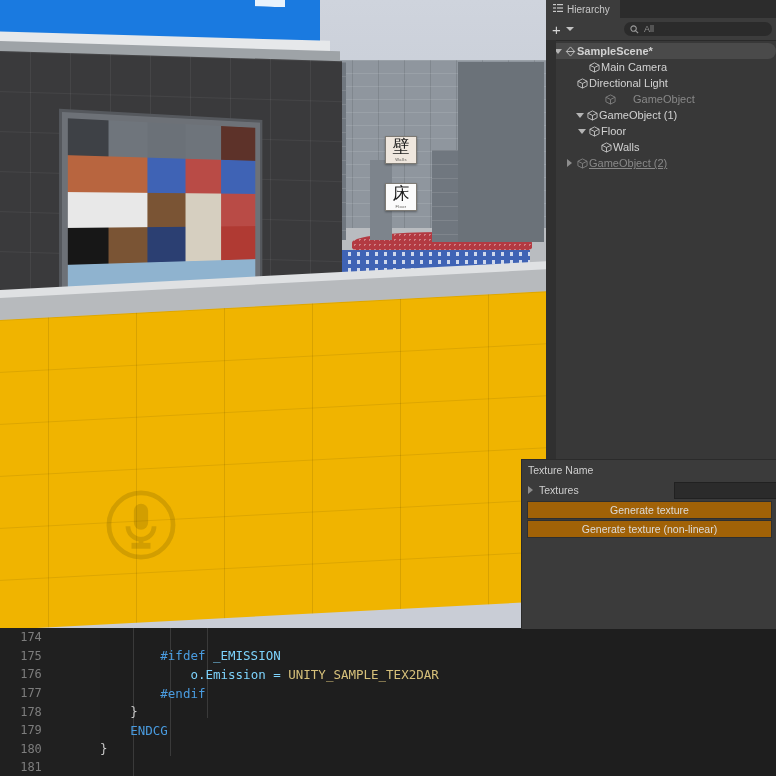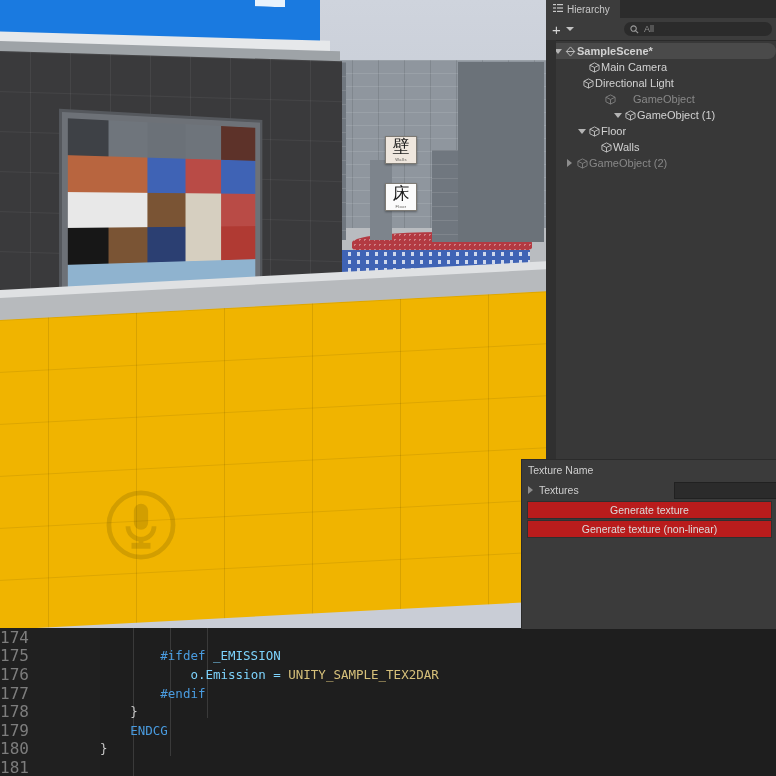--- a/index.html
+++ b/index.html
@@ -98,29 +98,29 @@
 
   
   .tag-win{position:absolute;left:521px;top:459px;width:255px;height:169px;background:#3b3b3b;
            border-left:1px solid #2b2b2b;border-top:1px solid #2b2b2b;}
   .tag-title{height:20px;width:155px;background:#4a4a4a;color:#d4d4d4;font-size:10.5px;
              display:flex;align-items:center;padding-left:6px;box-sizing:border-box;}
   .tag-row{height:20px;display:flex;align-items:center;padding-left:6px;box-sizing:border-box;}
   .tag-label{color:#cfcfcf;font-size:10.5px;}
   .tag-input{position:absolute;left:152px;top:22px;width:110px;height:15px;background:#2b2b2b;border:1px solid #212121;}
   .tag-foldout{display:flex;align-items:center;gap:6px;padding-left:6px;height:20px;}
-  .tag-btn{margin:1px 5px 0 5px;height:16px;background:#b91c1c;border:1px solid #2f2f2f;color:#dcdcdc;
+  .tag-btn{margin:1px 5px 0 5px;height:16px;background:#a16207;border:1px solid #2f2f2f;color:#dcdcdc;
            font-size:10.5px;display:flex;align-items:center;justify-content:center;text-align:center;}
 
   
   .code{position:absolute;left:0;top:628px;width:521px;height:148px;background:#1e1e1e;overflow:hidden;}
   .code-gutterbg{position:absolute;left:0;top:0;width:100px;height:148px;background:#202020;}
   .code-lines{position:absolute;left:0;top:0;right:0;bottom:0;font-family:"DejaVu Sans Mono",monospace;font-size:12.5px;}
   .cl{height:18.6px;display:flex;align-items:center;white-space:pre;}
-  .ln{width:62px;text-align:left;color:#7d7d7d;font-size:16px;padding-right:8px;flex:none;}
+  .ln{width:62px;text-align:center;color:#7d7d7d;font-size:12px;padding-right:8px;flex:none;}
   .ind{color:#3c3c3c;}
   .kw{color:#4a9ce0;}
   .id{color:#7dd3fc;}
   .fn{color:#d6c07a;}
   .op{color:#c9c9c9;}
   .guide{position:absolute;width:1px;background:#3a3a3a;}
 </style>
 </head>
 <body>
 
@@ -247,41 +247,41 @@
         <div class="h-row" style="padding-left: 30px;">
           <span class="tw"></span>
           <span class="ico">
             <svg width="11" height="11" viewBox="0 0 12 12">
               <path d="M6 1 L11 3.5 L11 8.5 L6 11 L1 8.5 L1 3.5 Z" fill="none" stroke="#c4c4c4" stroke-width="1"></path>
               <path d="M1 3.5 L6 6 L11 3.5 M6 6 L6 11" fill="none" stroke="#c4c4c4" stroke-width="1"></path>
             </svg>
           </span>
           <span>Main Camera</span>
         </div>
-        <div class="h-row" style="padding-left: 24px;">
+        <div class="h-row" style="padding-left: 18px;">
           <span class="tw"></span>
           <span class="ico">
             <svg width="11" height="11" viewBox="0 0 12 12">
               <path d="M6 1 L11 3.5 L11 8.5 L6 11 L1 8.5 L1 3.5 Z" fill="none" stroke="#c4c4c4" stroke-width="1"></path>
               <path d="M1 3.5 L6 6 L11 3.5 M6 6 L6 11" fill="none" stroke="#c4c4c4" stroke-width="1"></path>
             </svg>
           </span>
           <span>Directional Light</span>
         </div>
         <div class="h-row dim" style="padding-left: 30px; gap: 16px;">
           <span class="tw"></span>
           <span class="ico">
             <svg width="11" height="11" viewBox="0 0 12 12">
               <path d="M6 1 L11 3.5 L11 8.5 L6 11 L1 8.5 L1 3.5 Z" fill="none" stroke="#c4c4c4" stroke-width="1"></path>
               <path d="M1 3.5 L6 6 L11 3.5 M6 6 L6 11" fill="none" stroke="#c4c4c4" stroke-width="1"></path>
             </svg>
           </span>
           <span>GameObject</span>
         </div>
-        <div class="h-row" style="padding-left: 18px; margin-left: 48px;">
+        <div class="h-row" style="padding-left: 28px;">
           <span class="tw">
             <span class="tri-d"></span>
           </span>
           <span class="ico">
             <svg width="11" height="11" viewBox="0 0 12 12">
               <path d="M6 1 L11 3.5 L11 8.5 L6 11 L1 8.5 L1 3.5 Z" fill="none" stroke="#c4c4c4" stroke-width="1"></path>
               <path d="M1 3.5 L6 6 L11 3.5 M6 6 L6 11" fill="none" stroke="#c4c4c4" stroke-width="1"></path>
             </svg>
           </span>
           <span>GameObject (1)</span>
@@ -301,21 +301,21 @@
         <div class="h-row" style="padding-left: 42px;">
           <span class="tw"></span>
           <span class="ico">
             <svg width="11" height="11" viewBox="0 0 12 12">
               <path d="M6 1 L11 3.5 L11 8.5 L6 11 L1 8.5 L1 3.5 Z" fill="none" stroke="#c4c4c4" stroke-width="1"></path>
               <path d="M1 3.5 L6 6 L11 3.5 M6 6 L6 11" fill="none" stroke="#c4c4c4" stroke-width="1"></path>
             </svg>
           </span>
           <span>Walls</span>
         </div>
-        <div class="h-row dim" style="padding-left: 18px;">
+        <div class="h-row dim" style="padding-left: 18px; text-decoration: underline;">
           <span class="tw">
             <span class="tri-r"></span>
           </span>
           <span class="ico">
             <svg width="11" height="11" viewBox="0 0 12 12">
               <path d="M6 1 L11 3.5 L11 8.5 L6 11 L1 8.5 L1 3.5 Z" fill="none" stroke="#c4c4c4" stroke-width="1"></path>
               <path d="M1 3.5 L6 6 L11 3.5 M6 6 L6 11" fill="none" stroke="#c4c4c4" stroke-width="1"></path>
             </svg>
           </span>
           <span>GameObject (2)</span>

